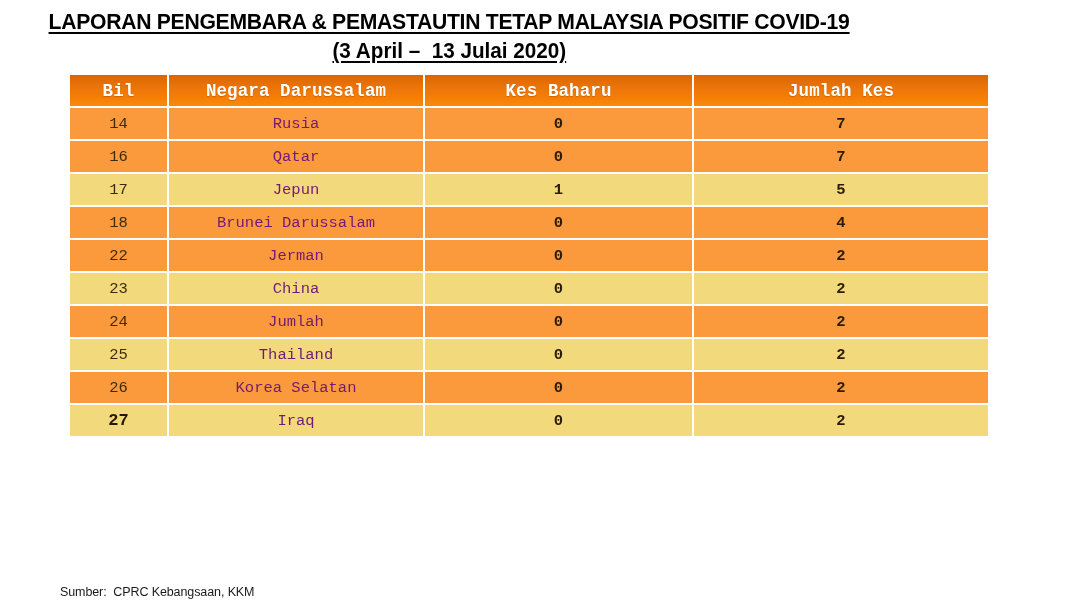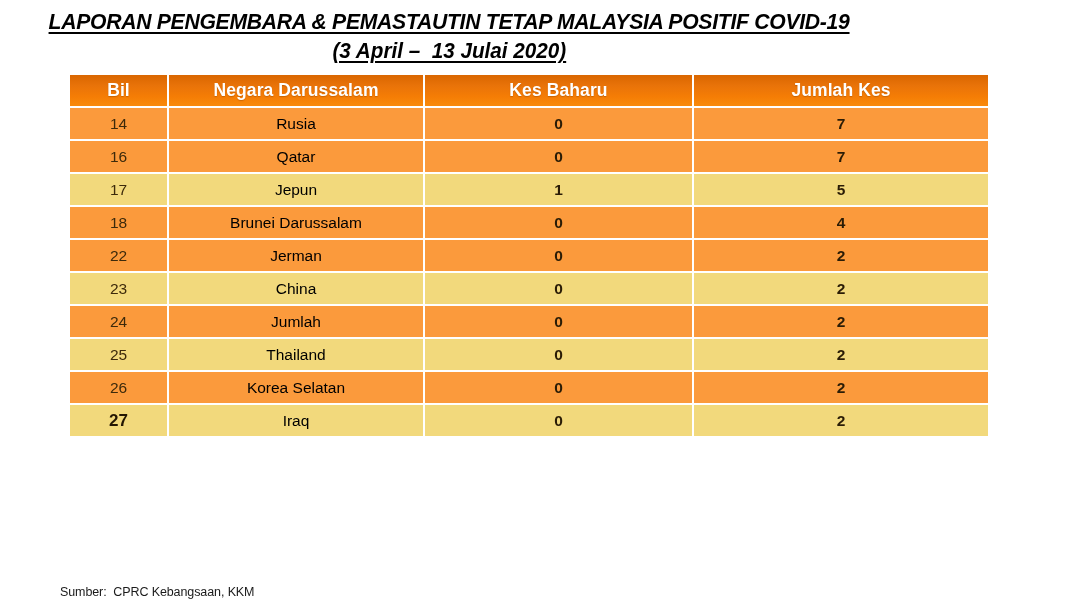--- a/index.html
+++ b/index.html
@@ -13,21 +13,20 @@
     font-family: "Liberation Sans", sans-serif;
     overflow: hidden;
     position: relative;
   }
 
   
   #title-block {
     width: 898px;
     padding-top: 7px;
     text-align: center;
-    font-style: italic;
   }
   .title-line {
     display: inline-block;
     font-family: "Liberation Sans", sans-serif;
     font-size: 22.5px;
     font-weight: 700;
     color: #000000;
     letter-spacing: -0.3px;
     line-height: 29px;
     text-decoration: underline;
@@ -55,21 +54,21 @@
     border-spacing: 2px 2px;
     table-layout: fixed;
   }
   table.report-table td,
   table.report-table th {
     padding: 0;
     margin: 0;
     height: 31px;
     vertical-align: middle;
     text-align: center;
-    font-family: Liberation Sans, sans-serif;
+    font-family: Liberation Mono, monospace;
   }
 
   
   col.c-bil   { width: 97px; }
   col.c-neg   { width: 254px; }
   col.c-kes   { width: 267px; }
   col.c-jum   { width: 294px; }
 
   
   thead th {
@@ -86,21 +85,21 @@
   tbody tr.row-dark td { background: #fb9a3c; }
   tbody tr.row-light td { background: #f2d97c; }
 
   td.cell-bil {
     font-size: 15.5px;
     color: #3d2a0b;
     font-weight: 400;
   }
   td.cell-negara {
     font-size: 15.5px;
-    color: #000000;
+    color: #701a75;
     font-weight: 400;
   }
   td.cell-num {
     font-size: 15.5px;
     color: #2a1c06;
     font-weight: 700;
   }
   tbody tr.last-row td.cell-bil {
     font-size: 17px;
     font-weight: 700;

